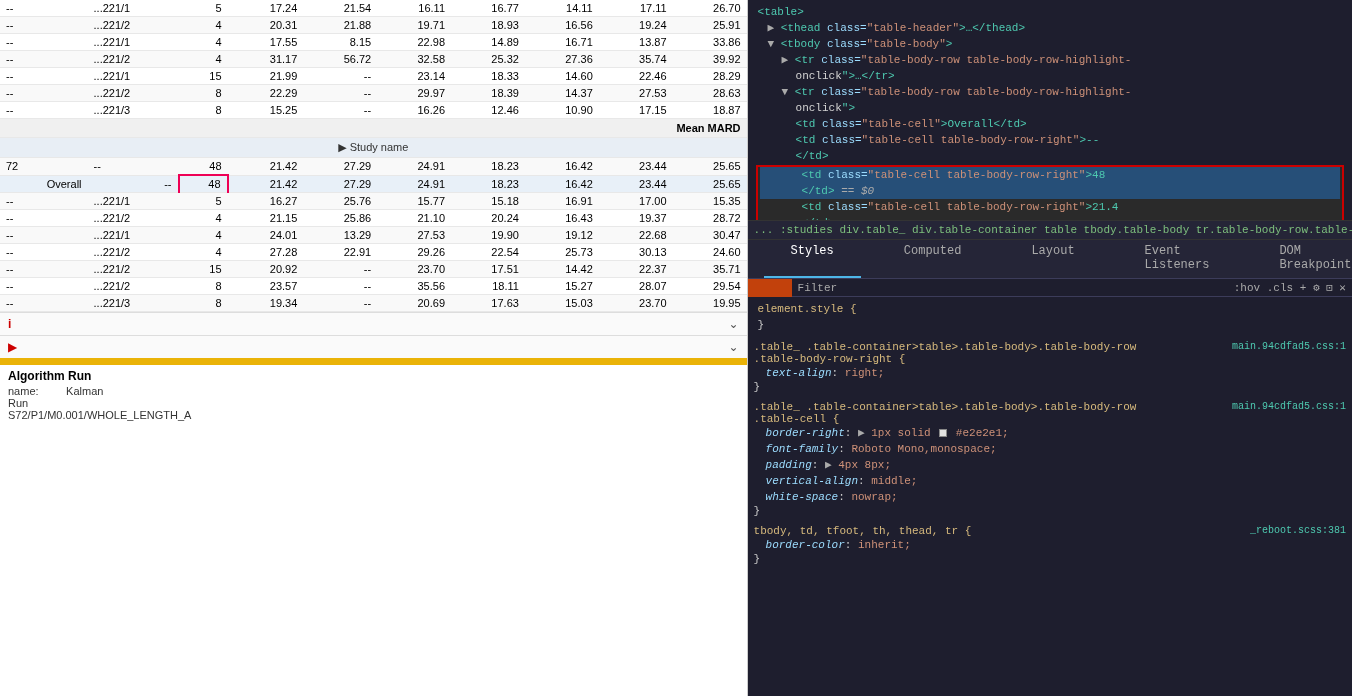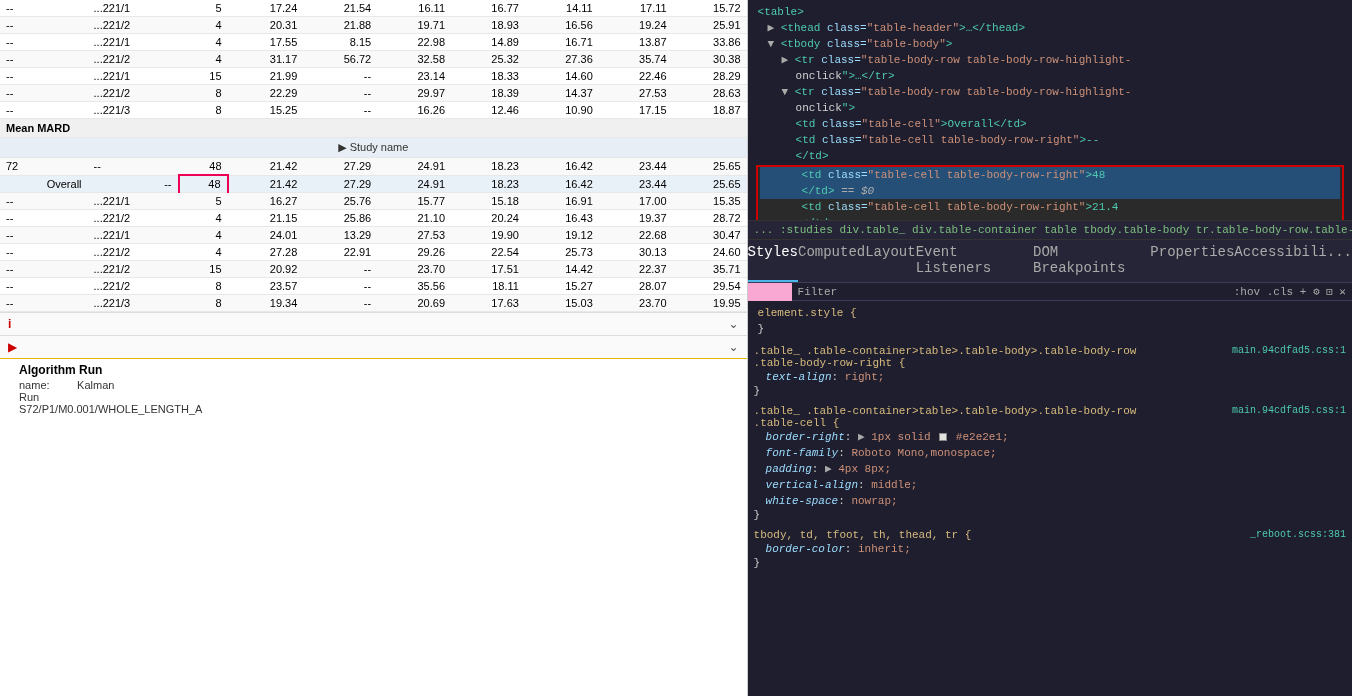--- a/index.html
+++ b/index.html
@@ -24,20 +24,21 @@
       padding: 2px 6px;
       white-space: nowrap;
     }
     .data-table tr:nth-child(even) td { background: #f9f9f9; }
     .data-table tr td:nth-child(n+3) { text-align: right; }
 
     .section-header td {
       font-weight: bold;
       background: #f0f0f0 !important;
       padding: 3px 6px;
+      text-align: right;
     }
     .section-header-blue td {
       font-weight: normal;
       color: #333;
       background: #e8eef5 !important;
       padding: 3px 6px;
       text-align: center;
     }
 
     .highlighted-row td {
@@ -47,22 +48,22 @@
     .highlighted-cell {
       border: 2px solid #e05;
       background: #fff !important;
     }
     .table-scroll-area {
       flex: 1;
       overflow: hidden;
     }
 
     .bottom-section {
-      border-top: 1px solid #eab308;
-      padding: 4px 19px;
+      border-top: 7px solid #eab308;
+      padding: 4px 8px;
     }
     .algo-run-title {
       font-weight: bold;
       font-size: 12px;
       margin-bottom: 2px;
     }
     .algo-run-label {
       font-size: 11px;
       color: #333;
     }
@@ -78,21 +79,21 @@
     }
     .collapse-arrow {
       font-size: 12px;
       color: #555;
     }
 
     
     #right-panel {
       width: 655px;
       height: 696px;
-      background: #f9a8d4;
+      background: #c2410c;
       color: #cdd;
       font-family: 'Courier New', monospace;
       font-size: 11px;
       display: flex;
       flex-direction: column;
       overflow: hidden;
     }
 
     
     .dom-tree {
@@ -132,25 +133,26 @@
     .breadcrumb-bar span { color: #7dbf7d; }
 
     
     .devtools-tabs {
       display: flex;
       background: #252537;
       border-bottom: 1px solid #3c3c5a;
       flex-shrink: 0;
     }
     .devtools-tab {
-      padding: 4px 0;
-      font-size: 14px;
+      padding: 4px 27px;
+      font-size: 12px;
       color: #aaa;
       cursor: pointer;
       border-bottom: 2px solid transparent;
+      margin-left: 16px;
     }
     .devtools-tab.active {
       color: #fff;
       border-bottom: 2px solid #4db6e8;
     }
 
     
     .filter-bar {
       display: flex;
       align-items: center;
@@ -212,21 +214,21 @@
         <tr>
           <td>--</td>
           <td>...221/1</td>
           <td>5</td>
           <td>17.24</td>
           <td>21.54</td>
           <td>16.11</td>
           <td>16.77</td>
           <td>14.11</td>
           <td>17.11</td>
-          <td>15.72</td>
+          <td>26.70</td>
         </tr>
         <tr>
           <td>--</td>
           <td>...221/2</td>
           <td>4</td>
           <td>20.31</td>
           <td>21.88</td>
           <td>19.71</td>
           <td>18.93</td>
           <td>16.56</td>
@@ -248,21 +250,21 @@
         <tr>
           <td>--</td>
           <td>...221/2</td>
           <td>4</td>
           <td>31.17</td>
           <td>56.72</td>
           <td>32.58</td>
           <td>25.32</td>
           <td>27.36</td>
           <td>35.74</td>
-          <td>30.38</td>
+          <td>39.92</td>
         </tr>
         <tr>
           <td>--</td>
           <td>...221/1</td>
           <td>15</td>
           <td>21.99</td>
           <td>--</td>
           <td>23.14</td>
           <td>18.33</td>
           <td>14.60</td>

